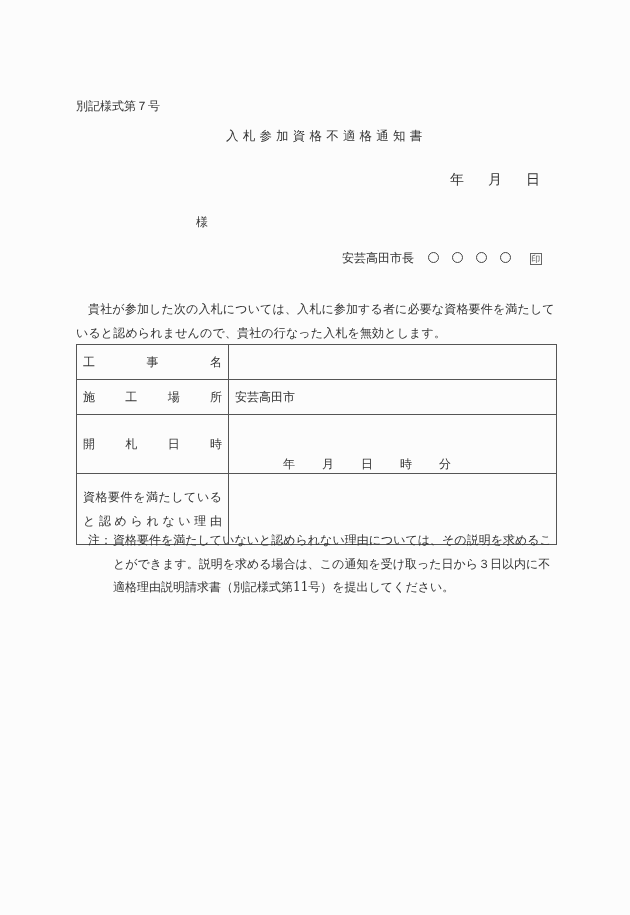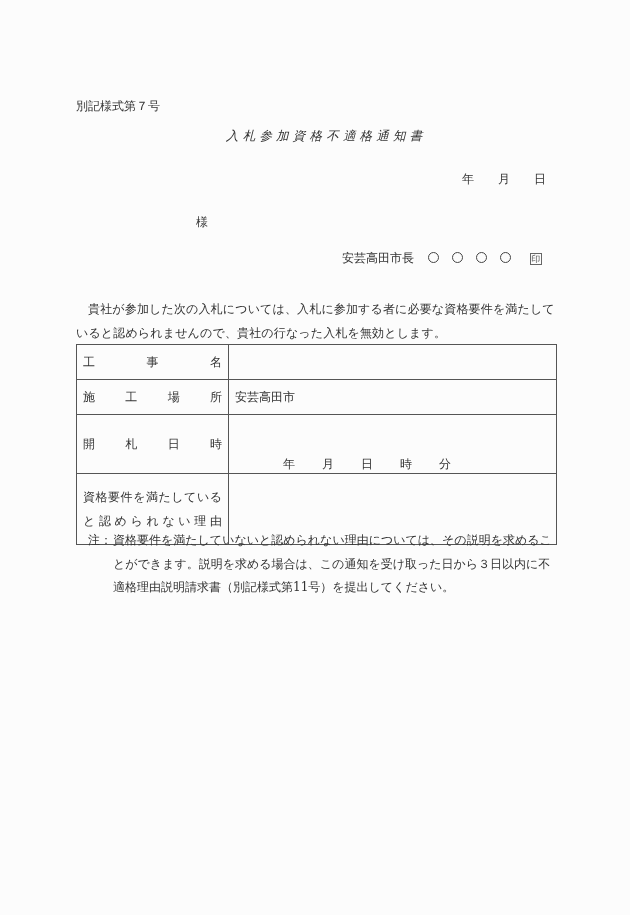--- a/index.html
+++ b/index.html
@@ -13,23 +13,23 @@
       position: relative;
       font-family: "DejaVu Serif", "Liberation Serif", serif;
       color: #333;
       font-size: 12px;
       overflow: hidden;
     }
     .abs { position: absolute; white-space: nowrap; }
 
     .form-number { left: 76px; top: 86px; font-size: 12px; margin-top: 12px; }
 
-    .doc-title { left: 226px; top: 128px; font-size: 12.5px; letter-spacing: 4.2px; font-style: italic; }
+    .doc-title { left: 226px; top: 128px; font-size: 12.5px; letter-spacing: 4.2px; }
 
-    .date-line { left: 450px; top: 171px; font-size: 12px; margin-left: 12px; }
+    .date-line { left: 450px; top: 171px; font-size: 14px; }
     .date-line span { display: inline-block; }
     .date-line .gap { width: 24px; }
 
     .addressee { left: 196px; top: 214px; font-size: 12px; }
 
     .sender { left: 342px; top: 250px; font-size: 12px; }
     .sender .circles { display: inline-block; margin-left: 10px; letter-spacing: 0; }
     .sender .circle {
       display: inline-block;
       width: 9px; height: 9px;

